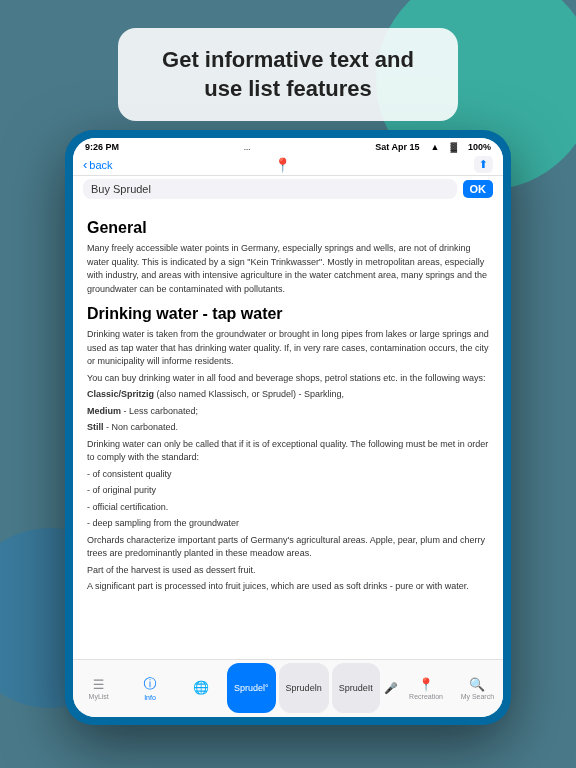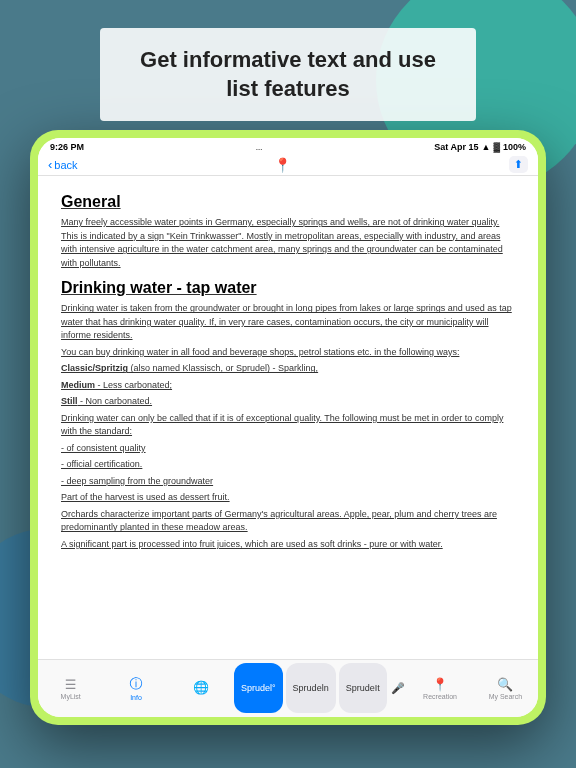--- a/index.html
+++ b/index.html
@@ -35,42 +35,42 @@
       z-index: 0;
     }
 
     
     .header-tooltip {
       position: absolute;
       top: 28px;
       left: 50%;
       transform: translateX(-50%);
       background: rgba(255,255,255,0.88);
-      border-radius: 4px;
+      border-radius: 18px;
       padding: 18px 30px;
-      width: 376px;
+      width: 340px;
       text-align: center;
       z-index: 10;
     }
     .header-tooltip-text {
       font-size: 22px;
       font-weight: 600;
       color: #222;
       line-height: 1.3;
     }
 
     
     .ipad-frame {
       position: absolute;
       top: 130px;
       left: 50%;
       transform: translateX(-50%);
-      width: 516px;
+      width: 446px;
       height: 595px;
-      background: #bef264;
+      background: #0369a1;
       border-radius: 28px;
       z-index: 5;
       box-shadow: 0 20px 60px rgba(0,0,0,0.5);
       padding: 8px;
     }
 
     .ipad-screen {
       width: 100%;
       height: 100%;
       background: #fff;
@@ -86,21 +86,21 @@
       justify-content: space-between;
       align-items: center;
       padding: 4px 12px 2px;
       background: #fff;
       font-size: 9px;
       font-weight: 600;
       color: #000;
       flex-shrink: 0;
     }
     .status-time { font-size: 9px; font-weight: 700; }
-    .status-right { display: flex; align-items: center; gap: 3px; font-size: 9px; }
+    .status-right { display: flex; align-items: center; gap: 11px; font-size: 9px; }
     .status-camera {
       width: 50px;
       text-align: center;
       font-size: 8px;
       color: #666;
     }
 
     
     .nav-bar {
       display: flex;
@@ -159,25 +159,24 @@
       padding: 3px 7px;
       font-size: 11px;
       font-weight: 600;
       cursor: pointer;
     }
 
     
     .main-content {
       flex: 1;
       overflow-y: auto;
-      padding: 8px 23px;
+      padding: 8px 14px;
       font-size: 9.5px;
       color: #333;
       line-height: 1.45;
-      text-decoration: underline;
     }
 
     .section-heading {
       font-size: 16px;
       font-weight: 700;
       color: #000;
       margin-top: 6px;
       margin-bottom: 3px;
     }
     .body-text {
@@ -263,41 +262,48 @@
         <span>back</span>
       </div>
       <div class="nav-center">
         <span class="nav-icon">📍</span>
       </div>
       <div style="width:40px;display:flex;justify-content:flex-end">
         <span style="font-size:11px;color:#007aff;background:#f2f2f7;border-radius:5px;padding:2px 5px;">⬆</span>
       </div>
     </div>
 
+    <div class="search-area">
+      <div class="search-input-wrapper">
+        <span class="search-input-text">Buy Sprudel</span>
+      </div>
+      <div class="ok-btn">OK</div>
+    </div>
 
     <div class="main-content">
 
       <div class="section-heading">General</div>
       <div class="body-text">Many freely accessible water points in Germany, especially springs and wells, are not of drinking water quality. This is indicated by a sign "Kein Trinkwasser". Mostly in metropolitan areas, especially with industry, and areas with intensive agriculture in the water catchment area, many springs and the groundwater can be contaminated with pollutants.</div>
 
       <div class="section-heading">Drinking water - tap water</div>
       <div class="body-text">Drinking water is taken from the groundwater or brought in long pipes from lakes or large springs and used as tap water that has drinking water quality. If, in very rare cases, contamination occurs, the city or municipality will informe residents.</div>
 
       <div class="body-text">You can buy drinking water in all food and beverage shops, petrol stations etc. in the following ways:</div>
       <div class="body-text"><span class="bold-text">Classic/Spritzig</span> (also named Klassisch, or Sprudel) - Sparkling,</div>
       <div class="body-text"><span class="bold-text">Medium</span> - Less carbonated;</div>
       <div class="body-text"><span class="bold-text">Still</span> - Non carbonated.</div>
 
       <div class="body-text">Drinking water can only be called that if it is of exceptional quality. The following must be met in order to comply with the standard:</div>
       <div class="body-text">- of consistent quality</div>
+      <div class="body-text">- of original purity</div>
       <div class="body-text">- official certification.</div>
       <div class="body-text">- deep sampling from the groundwater</div>
 
+      <div class="body-text">Orchards characterize important parts of Germany's agricultural areas. Apple, pear, plum and cherry trees are predominantly planted in these meadow areas.</div>
       <div class="body-text">Part of the harvest is used as dessert fruit.</div>
-      <div class="body-text">Orchards characterize important parts of Germany's agricultural areas. Apple, pear, plum and cherry trees are predominantly planted in these meadow areas.</div>
       <div class="body-text">A significant part is processed into fruit juices, which are used as soft drinks - pure or with water.</div>
 
     </div>
 
     <div class="tab-bar">
 
       <div class="tab-item">
         <span class="tab-icon">☰</span>
         <span class="tab-label">MyList</span>
       </div>

